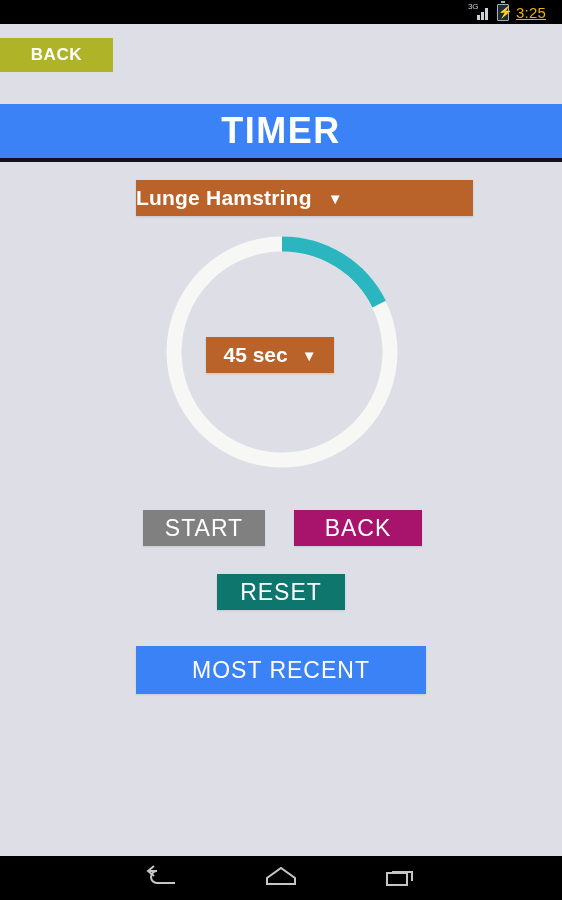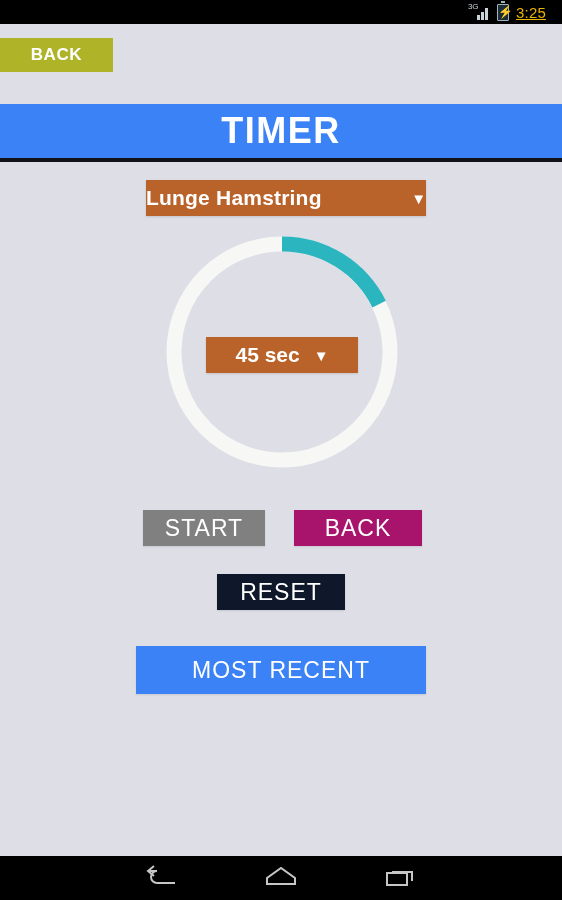--- a/index.html
+++ b/index.html
@@ -117,30 +117,29 @@
     color: #ffffff;
     font-size: 36px;
     font-weight: bold;
     letter-spacing: 1.5px;
   }
 
   
   .exercise-select {
     position: absolute;
     left: 136px; top: 180px;
-    width: 280px; height: 36px;
+    width: 337px; height: 36px;
     background: #b9632a;
     border: none;
     display: flex;
     align-items: center;
-    justify-content: space-between;
+    justify-content: flex-start;
     gap: 16px;
     cursor: pointer;
     box-shadow: 0 1px 2px rgba(0,0,0,0.12);
-    margin-left: 10px;
   }
   .exercise-select .label {
     color: #ffffff;
     font-size: 21px;
     font-weight: bold;
     letter-spacing: 0.2px;
   }
   .caret {
     color: #ffffff;
     font-size: 15px;
@@ -153,21 +152,21 @@
     left: 166px; top: 236px;
     width: 232px; height: 232px;
   }
   .ring-wrap svg {
     display: block;
   }
 
   .duration-select {
     position: absolute;
     left: 206px; top: 337px;
-    width: 152px; height: 36px;
+    width: 128px; height: 36px;
     background: #b9632a;
     border: none;
     display: flex;
     align-items: center;
     justify-content: center;
     gap: 14px;
     cursor: pointer;
     box-shadow: 0 1px 2px rgba(0,0,0,0.12);
   }
   .duration-select .label {
@@ -197,21 +196,21 @@
     background: #808080;
   }
   .btn-stop {
     left: 294px; top: 510px;
     width: 128px; height: 36px;
     background: #a8136c;
   }
   .btn-reset {
     left: 217px; top: 574px;
     width: 128px; height: 36px;
-    background: #0f172a;
+    background: #0f766e;
   }
   .btn-recent {
     left: 136px; top: 646px;
     width: 290px; height: 48px;
     background: #3b82f6;
     text-align: right;
   }
 
   
   .navbar {

